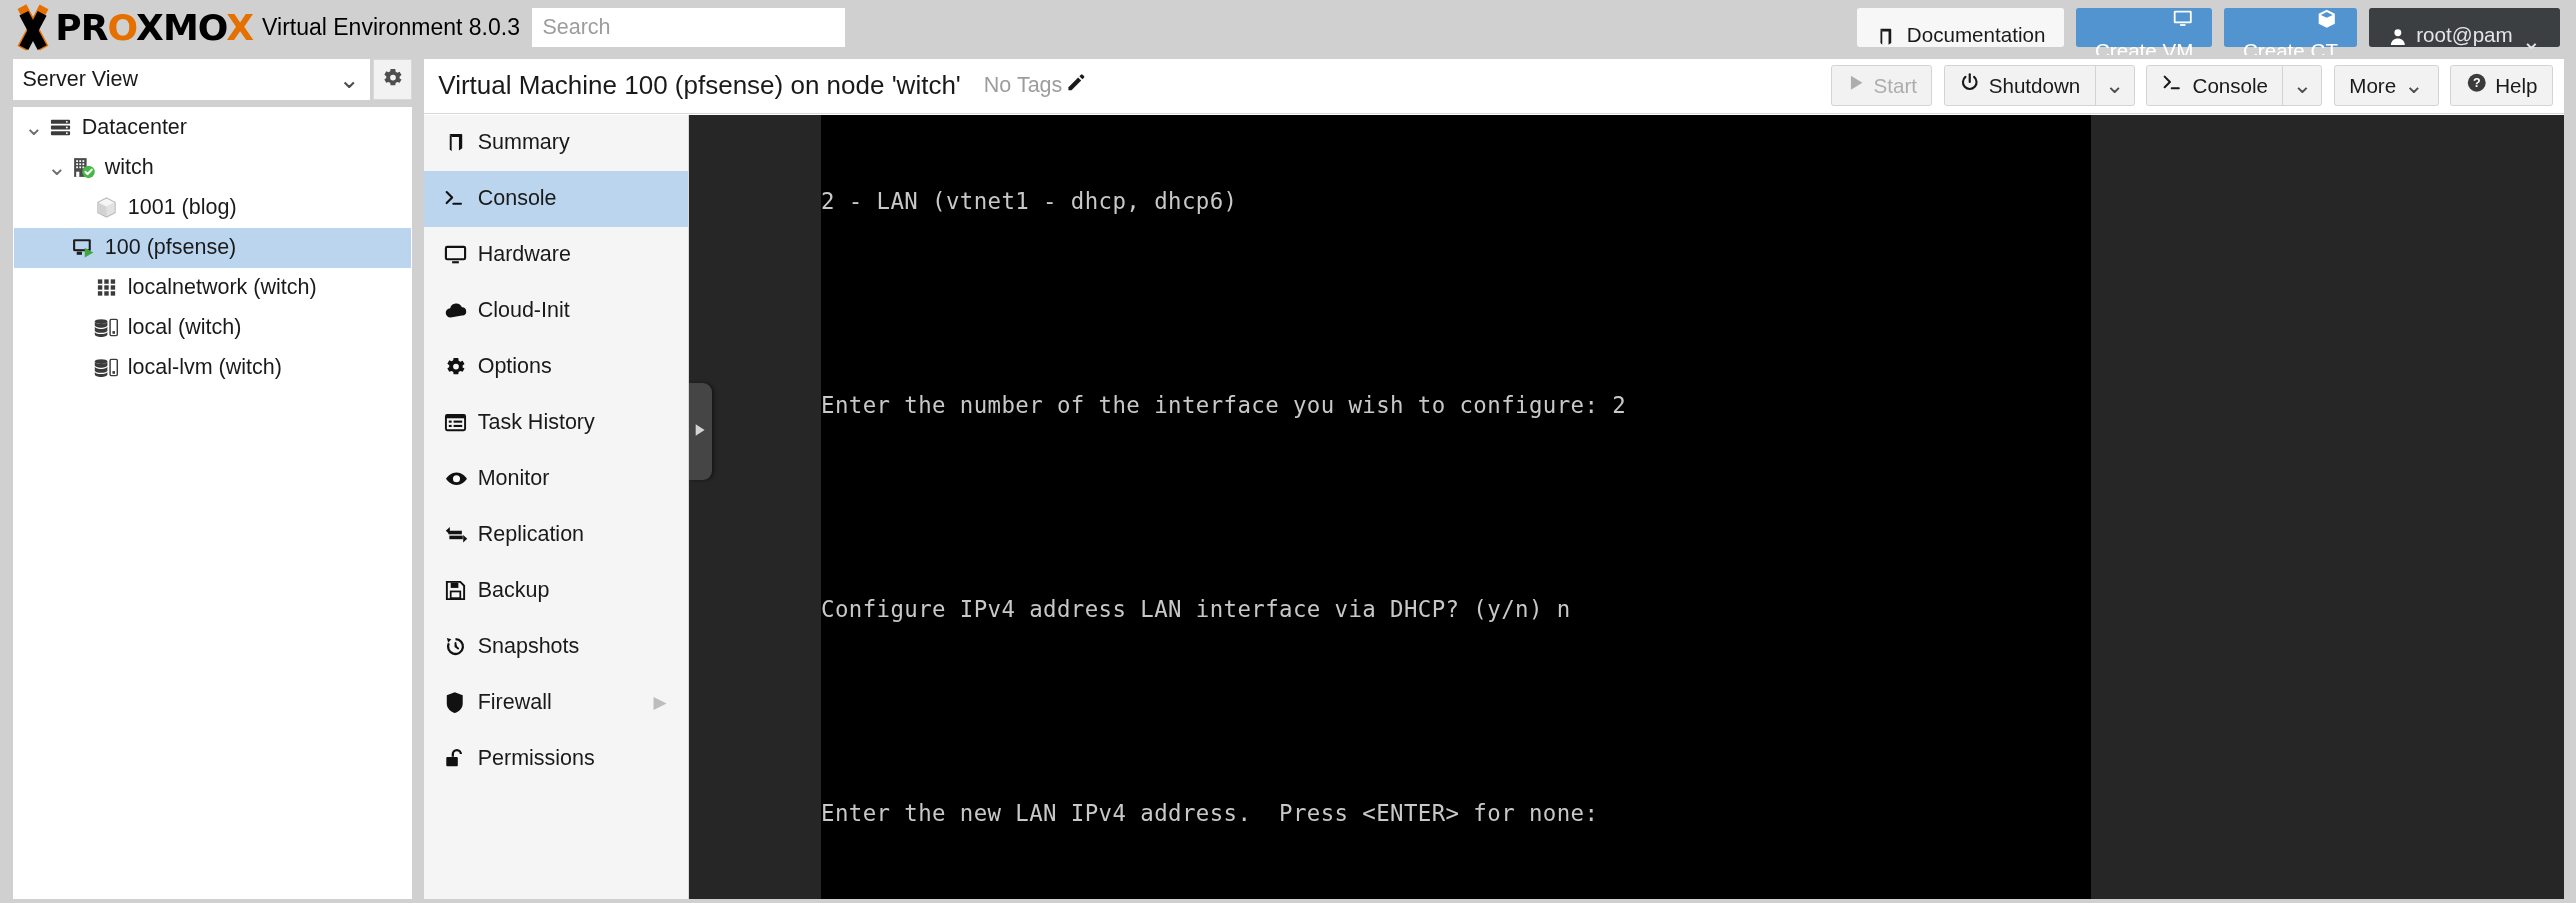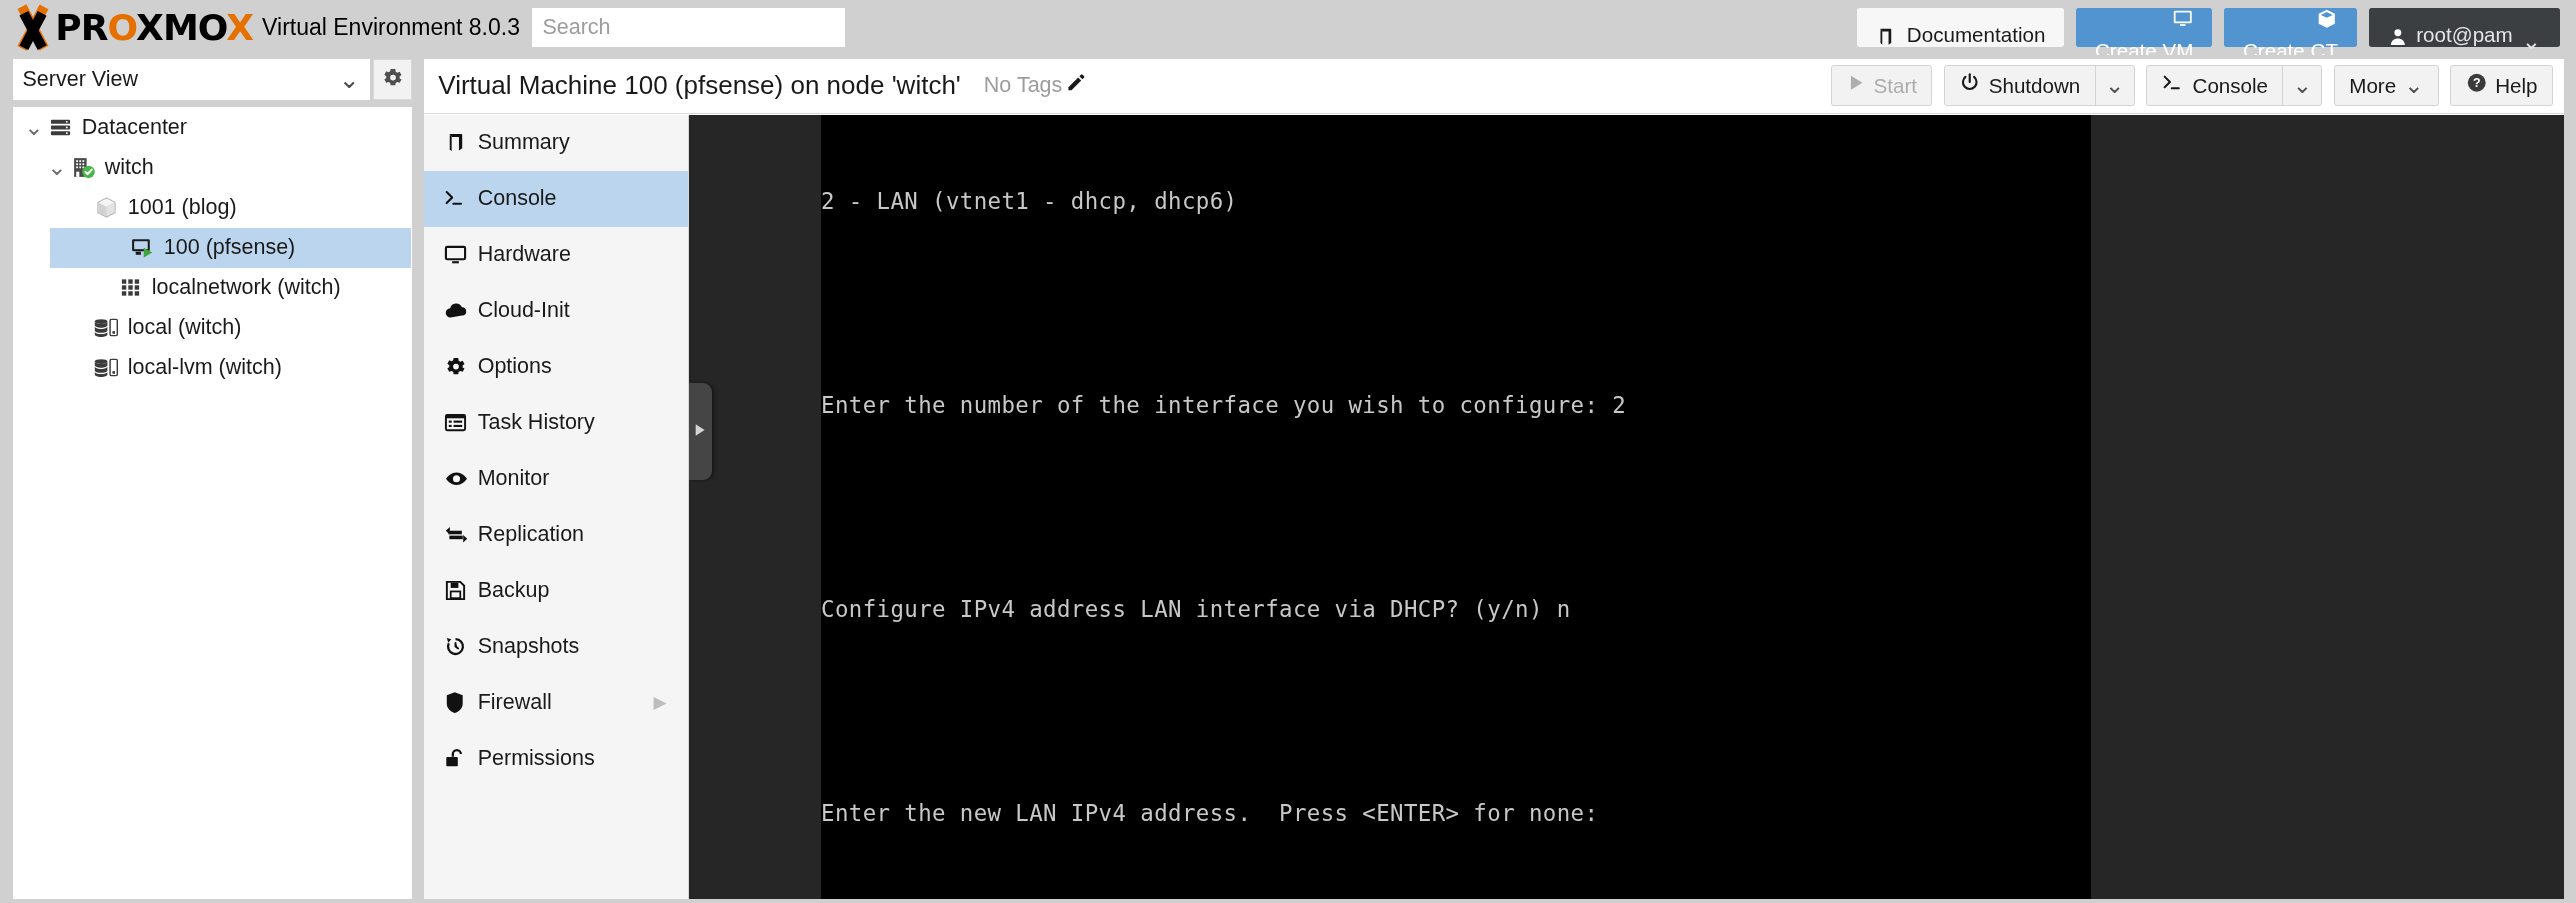--- a/index.html
+++ b/index.html
@@ -315,34 +315,34 @@
         <span class="tree-ico">
           <svg width="25" height="25" viewBox="0 0 24 24">
             <path fill="#e2e2e2" stroke="#b9b9b9" stroke-width="1" d="M12 2.8l8.3 4.2v9.9L12 21.2 3.7 16.9V7z"></path>
             <path fill="#f6f6f6" d="M12 3.6l7.2 3.6L12 10.8 4.8 7.2z"></path>
             <path fill="#d2d2d2" d="M12 11.6v9L4.2 16.6v-9z"></path>
           </svg>
         </span>
         <span class="tree-label">1001 (blog)</span>
       </div>
 
-      <div class="tree-row selected" style="padding-left:55px;margin-left:36px;">
+      <div class="tree-row selected" style="padding-left:32px;">
         <span class="tree-caret"></span>
         <span class="tree-ico">
           <svg width="25" height="25" viewBox="0 0 24 24">
             <rect x="2" y="4" width="17" height="11.5" rx="1.3" fill="#1c1c1c"></rect>
             <rect x="4" y="6" width="13" height="7.6" fill="#bcd5ef"></rect>
             <rect x="5.5" y="16" width="5" height="3" fill="#1c1c1c"></rect>
             <path fill="#3ea83e" d="M13.2 12.3l8.3 4.6-8.3 4.6z"></path>
           </svg>
         </span>
         <span class="tree-label">100 (pfsense)</span>
       </div>
 
-      <div class="tree-row" style="padding-left:55px;margin-left:24px;">
+      <div class="tree-row" style="padding-left:55px;">
         <span class="tree-caret"></span>
         <span class="tree-ico">
           <svg width="23" height="23" viewBox="0 0 24 24" fill="#3b3b3b">
             <rect x="3" y="3.5" width="4.6" height="4.6"></rect>
               <rect x="9.7" y="3.5" width="4.6" height="4.6"></rect>
               <rect x="16.4" y="3.5" width="4.6" height="4.6"></rect>
             <rect x="3" y="9.7" width="4.6" height="4.6"></rect>
               <rect x="9.7" y="9.7" width="4.6" height="4.6"></rect>
               <rect x="16.4" y="9.7" width="4.6" height="4.6"></rect>
             <rect x="3" y="15.9" width="4.6" height="4.6"></rect>

